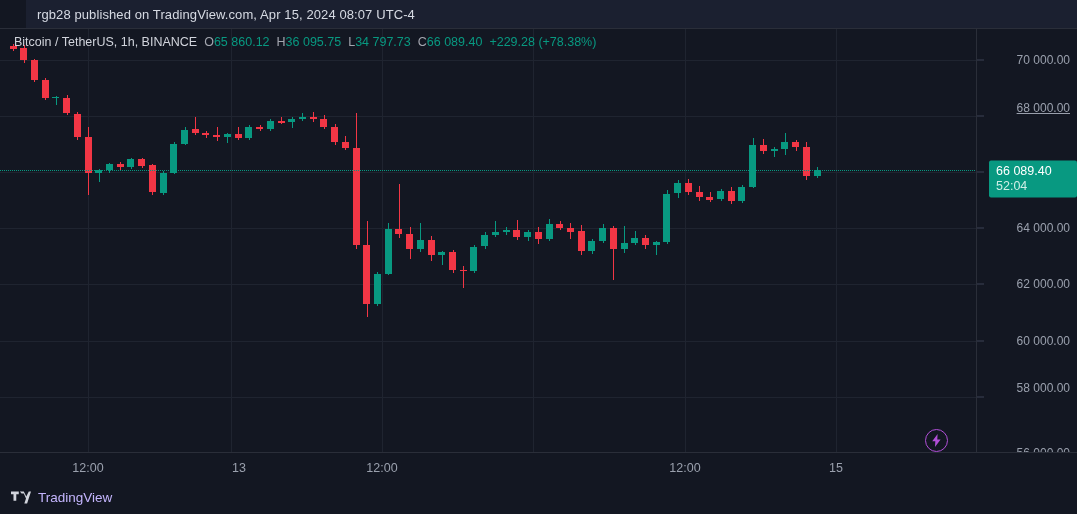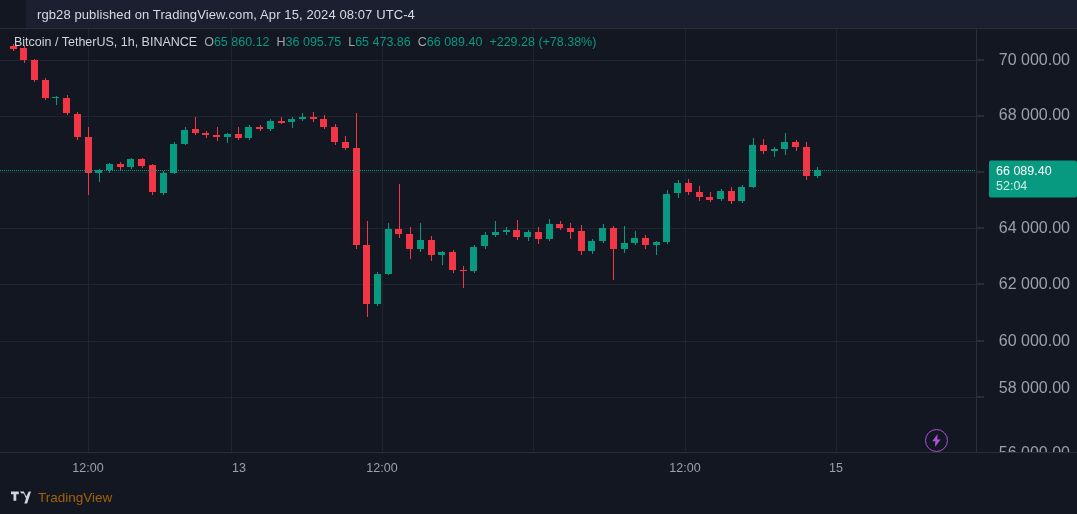--- a/index.html
+++ b/index.html
@@ -68,21 +68,21 @@
 
   
   .price-line {
     position:absolute; left:0; width:977px; height:0;
     border-top:1px dotted #089981;
     z-index:20;
   }
 
   
   .paxis-label {
-    position:absolute; right:7px; font-size:16px; color:#9aa0ad;
+    position:absolute; right:7px; font-size:12px; color:#9aa0ad;
     white-space:nowrap; transform:translateY(-50%);
   }
   .paxis-tick {
     position:absolute; left:0; width:7px; height:1px; background:#3c4354;
     transform:translateY(-50%);
   }
   .price-tag {
     position:absolute; right:0; width:88px;
     background:#089981; color:#ffffff;
     border-radius:2px; padding:3px 6px 4px 7px;
@@ -104,21 +104,21 @@
     border:1.5px solid #b14fd8; z-index:25;
     display:flex; align-items:center; justify-content:center;
   }
 
   
   .footer {
     position:absolute; left:0; top:480px; width:1077px; height:34px;
     background:#131722; display:flex; align-items:center; padding-left:11px;
   }
   .tv-logo { display:flex; align-items:center; gap:7px; }
-  .tv-name { font-size:13.5px; color:#a16207; }
+  .tv-name { font-size:13.5px; color:#c4b5fd; }
 </style>
 </head>
 <body>
 
 <div id="root">
 
   <div class="attrib-bar">
     <span class="attrib-text">rgb28 published on TradingView.com, Apr 15, 2024 08:07 UTC-4</span>
   </div>
 
@@ -444,29 +444,29 @@
           <div class="wick" style="left: 817px; top: 137.565px; height: 11.2298px; background: rgb(8, 153, 129);"></div>
           <div class="body" style="left: 814px; top: 140.681px; width: 7px; height: 5.86758px; background: rgb(8, 153, 129);"></div>
         </div>
       </div>
     <div id="priceline-layer">
         <div class="price-line" style="top: 140.67px;"></div>
       </div>
   </div>
 
   <div class="legend">
-    <span class="sym">Bitcoin / TetherUS, 1h, BINANCE</span><span class="ohlc-key">O</span><span class="ohlc-val">65 860.12</span><span class="ohlc-key">H</span><span class="ohlc-val">36 095.75</span><span class="ohlc-key">L</span><span class="ohlc-val">65 473.86</span><span class="ohlc-key">C</span><span class="ohlc-val">66 089.40</span><span class="chg">+229.28 (+78.38%)</span>
+    <span class="sym">Bitcoin / TetherUS, 1h, BINANCE</span><span class="ohlc-key">O</span><span class="ohlc-val">65 860.12</span><span class="ohlc-key">H</span><span class="ohlc-val">36 095.75</span><span class="ohlc-key">L</span><span class="ohlc-val">34 797.73</span><span class="ohlc-key">C</span><span class="ohlc-val">66 089.40</span><span class="chg">+229.28 (+78.38%)</span>
   </div>
 
   <div class="price-axis">
     <div id="paxis-layer">
         <div class="paxis-tick" style="top: 30.882px;"></div>
         <div class="paxis-label" style="top: 30.882px;">70 000.00</div>
         <div class="paxis-tick" style="top: 87.0311px;"></div>
-        <div class="paxis-label" style="top: 86px;">68 000.00</div>
+        <div class="paxis-label" style="top: 79px; text-decoration: underline;">68 000.00</div>
         <div class="paxis-tick" style="top: 143.18px;"></div>
         <div class="paxis-label" style="top: 143.18px;">66 000.00</div>
         <div class="paxis-tick" style="top: 199.329px;"></div>
         <div class="paxis-label" style="top: 199.329px;">64 000.00</div>
         <div class="paxis-tick" style="top: 255.478px;"></div>
         <div class="paxis-label" style="top: 255.478px;">62 000.00</div>
         <div class="paxis-tick" style="top: 311.627px;"></div>
         <div class="paxis-label" style="top: 311.627px;">60 000.00</div>
         <div class="paxis-tick" style="top: 367.776px;"></div>
         <div class="paxis-label" style="top: 359px;">58 000.00</div>

